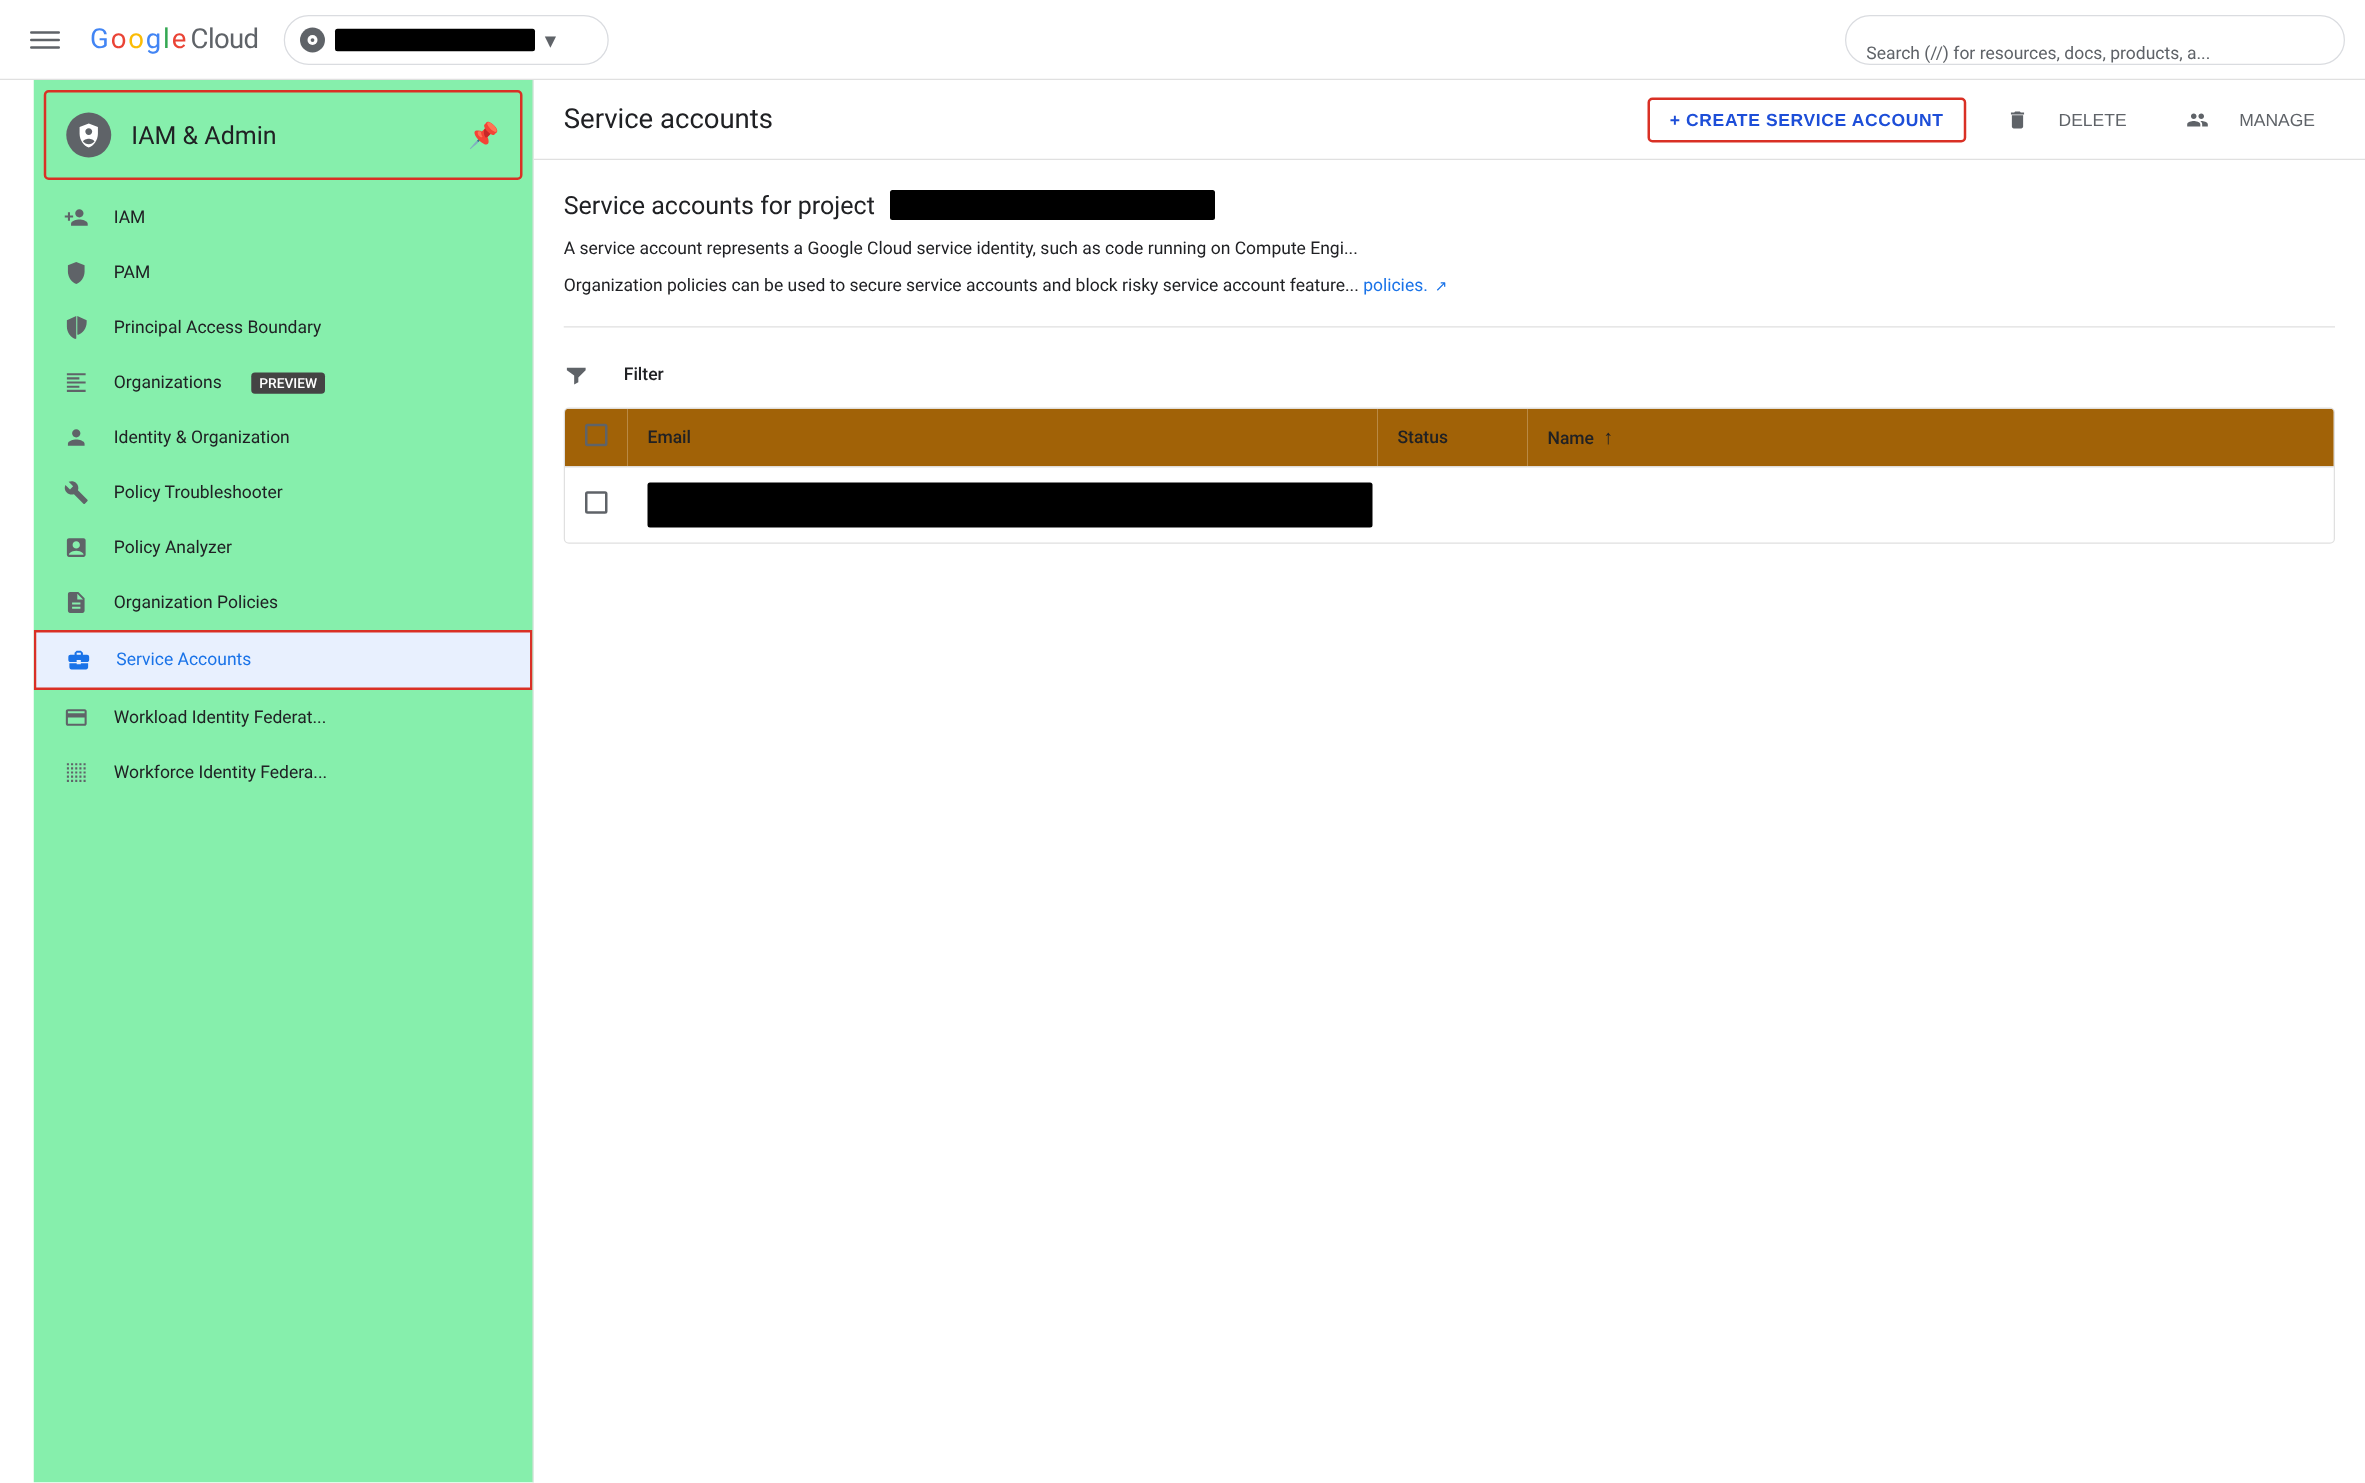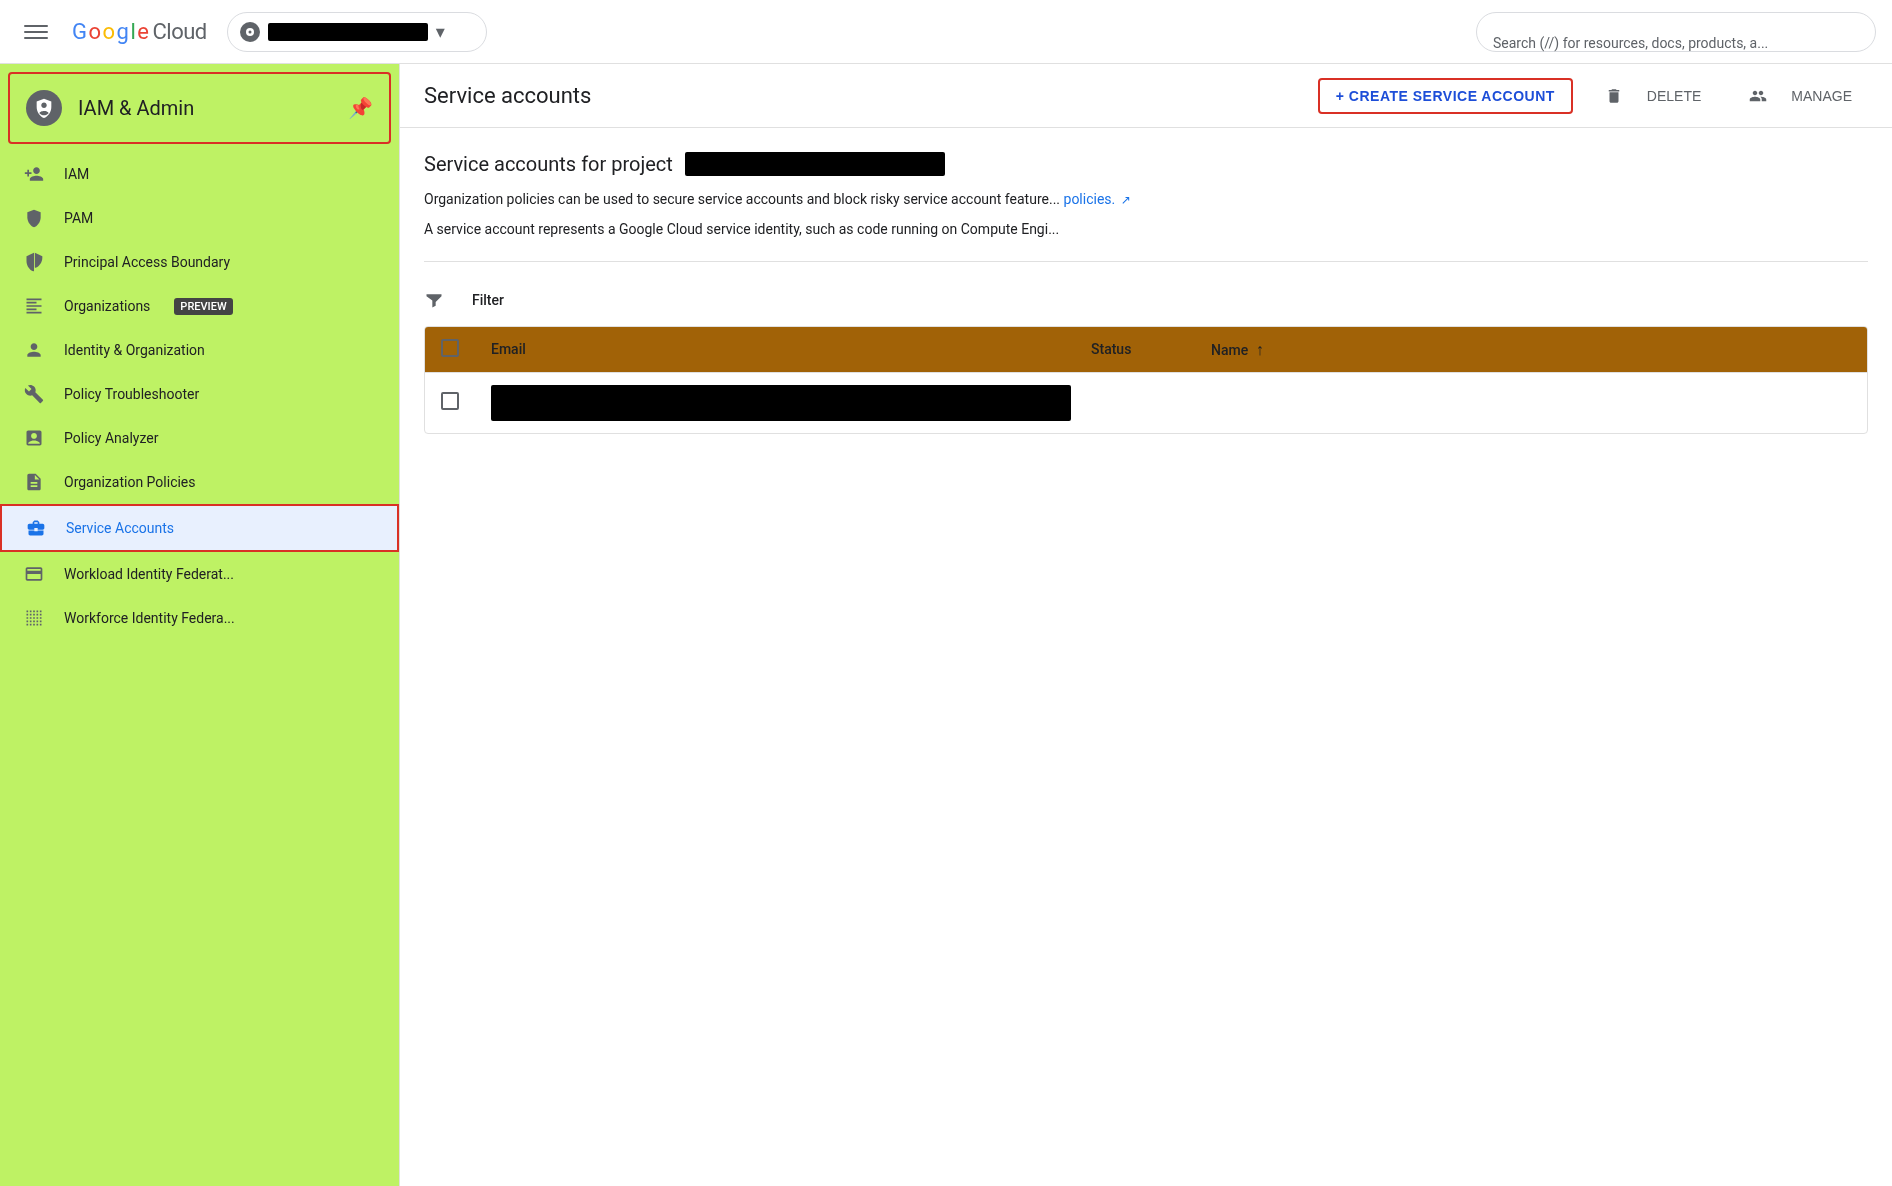--- a/index.html
+++ b/index.html
@@ -78,21 +78,22 @@
       display: flex;
       height: calc(100vh - 64px);
     }
 
     
     .sidebar {
       width: 400px;
       min-width: 400px;
       border-right: 1px solid #e0e0e0;
       overflow-y: auto;
-      background: #bef264;
+      background: #86efac;
+      margin-left: 27px;
     }
 
     .sidebar-header {
       display: flex;
       align-items: center;
       padding: 16px 16px 16px 16px;
       border: 2px solid #d93025;
       margin: 8px;
       border-radius: 4px;
       gap: 16px;
@@ -486,29 +487,29 @@
       </button>
     </div>
 
     <div class="main-content">
 
       <div class="project-heading">
         <span>Service accounts for project</span>
         <span class="project-name-redacted"></span>
       </div>
 
+      <p class="description">A service account represents a Google Cloud service identity, such as code running on Compute Engi...</p>
+
       <p class="description">
         <span>Organization policies can be used to secure service accounts and block risky service account feature...</span>
         <a href="#" class="policies-link">
           <span>policies.</span>
           <span class="external-icon">↗</span>
         </a>
       </p>
-
-      <p class="description">A service account represents a Google Cloud service identity, such as code running on Compute Engi...</p>
 
       <hr class="divider">
 
       <div class="filter-bar">
         <svg width="20" height="20" viewBox="0 0 24 24" fill="#5f6368">
           <path d="M3 5h18v2.5l-7 7V19l-4 2v-8.5L3 7.5V5z"></path>
         </svg>
         <span class="filter-label">Filter</span>
       </div>
 

